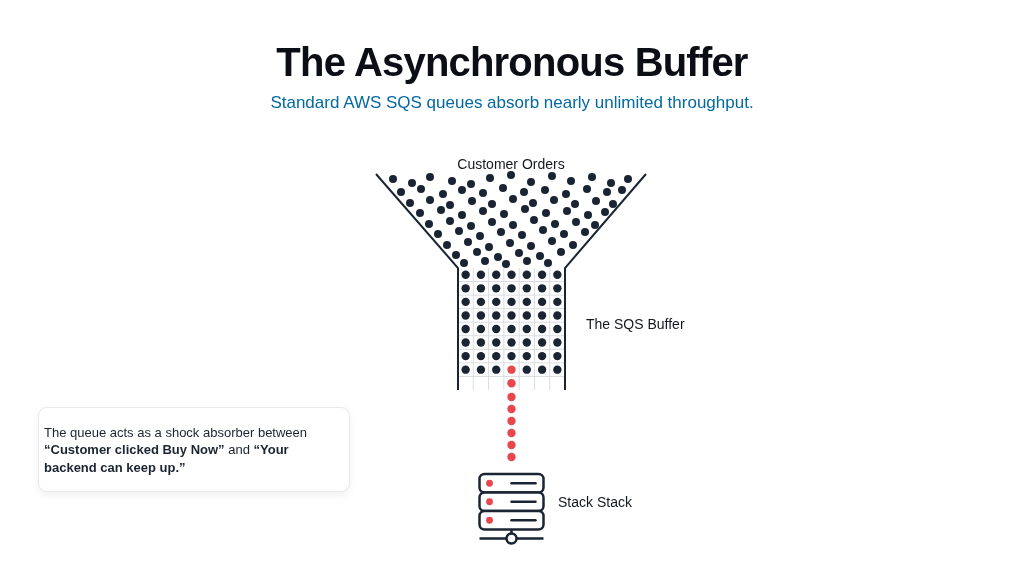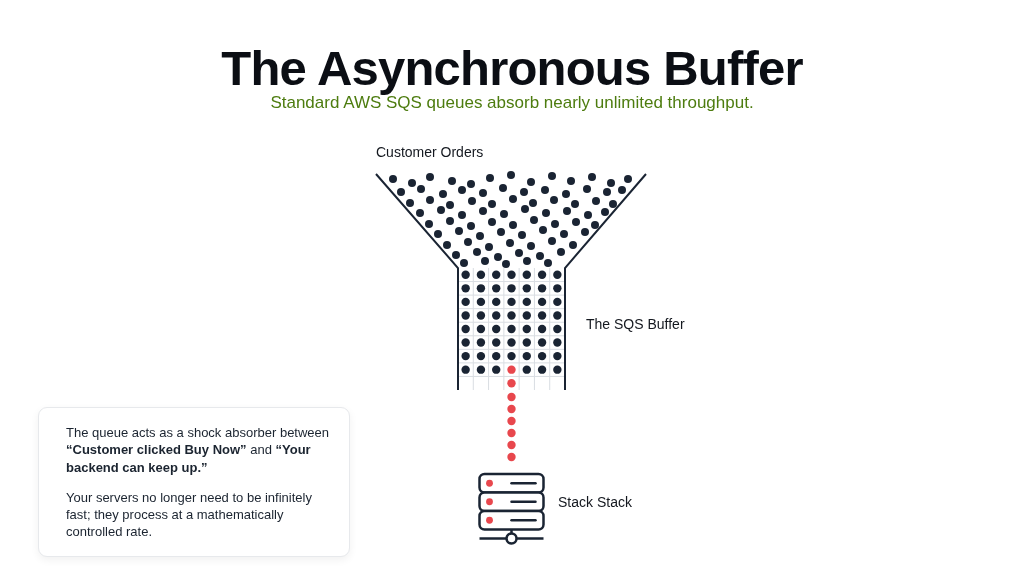--- a/index.html
+++ b/index.html
@@ -6,47 +6,47 @@
   html,body { width:1024px; height:571px; overflow:hidden; }
   body {
     position:relative;
     background:#ffffff;
     font-family:"Liberation Sans", sans-serif;
     color:#14181f;
   }
   .page-title {
     position:absolute; top:40px; left:0; right:0;
     text-align:center;
-    font-size:49px; font-weight:bold; letter-spacing:-0.8px;
+    font-size:40px; font-weight:bold; letter-spacing:-0.8px;
     color:#0b0e14;
   }
   .page-subtitle {
     position:absolute; top:93px; left:0; right:0;
     text-align:center;
     font-size:17px; font-weight:normal;
-    color:#4d7c0f;
+    color:#0369a1;
   }
   #diagram {
     position:absolute; top:0; left:0;
   }
   .diagram-label {
     position:absolute;
     font-size:14px; color:#14181f;
     white-space:nowrap;
   }
-  .label-customer-orders { top:144px; left:376px; width:270px; }
+  .label-customer-orders { top:156px; left:376px; width:270px; text-align:center; }
   .label-sqs-buffer { top:316px; left:586px;text-align:center; }
   .label-server-stack { top:494px; left:558px; }
   .info-card {
     position:absolute; top:407px; left:38px; width:312px;
     background:#ffffff;
     border:1px solid #e7e9ec;
     border-radius:9px;
     box-shadow:0 3px 8px rgba(0,0,0,0.06);
-    padding:16px 14px 15px 27px;
+    padding:16px 14px 15px 5px;
     font-size:13px; line-height:1.33; color:#1b2430;
   }
   .info-card p + p { margin-top:13px; }
   .info-card b { font-weight:bold; }
 </style>
 </head>
 <body>
 
 <h1 class="page-title">The Asynchronous Buffer</h1>
 <p class="page-subtitle">Standard AWS SQS queues absorb nearly unlimited throughput.</p>
@@ -225,14 +225,13 @@
     <line x1="479.5" y1="538.5" x2="543.5" y2="538.5" stroke="#1a2433" stroke-width="2.5"></line>
     <circle cx="511.5" cy="538.5" r="5" fill="#ffffff" stroke="#1a2433" stroke-width="2.5"></circle>
   </svg>
 
 <div class="diagram-label label-customer-orders">Customer Orders</div>
 <div class="diagram-label label-sqs-buffer">The SQS Buffer</div>
 <div class="diagram-label label-server-stack">Stack Stack</div>
 
 <div class="info-card">
   <p><span>The queue acts as a shock absorber between </span><b>“Customer clicked Buy Now”</b><span> and </span><b>“Your backend can keep up.”</b></p>
-  <p>Your servers no longer need to be infinitely fast; they process at a mathematically controlled rate.</p>
 </div>
 
 </body></html>

